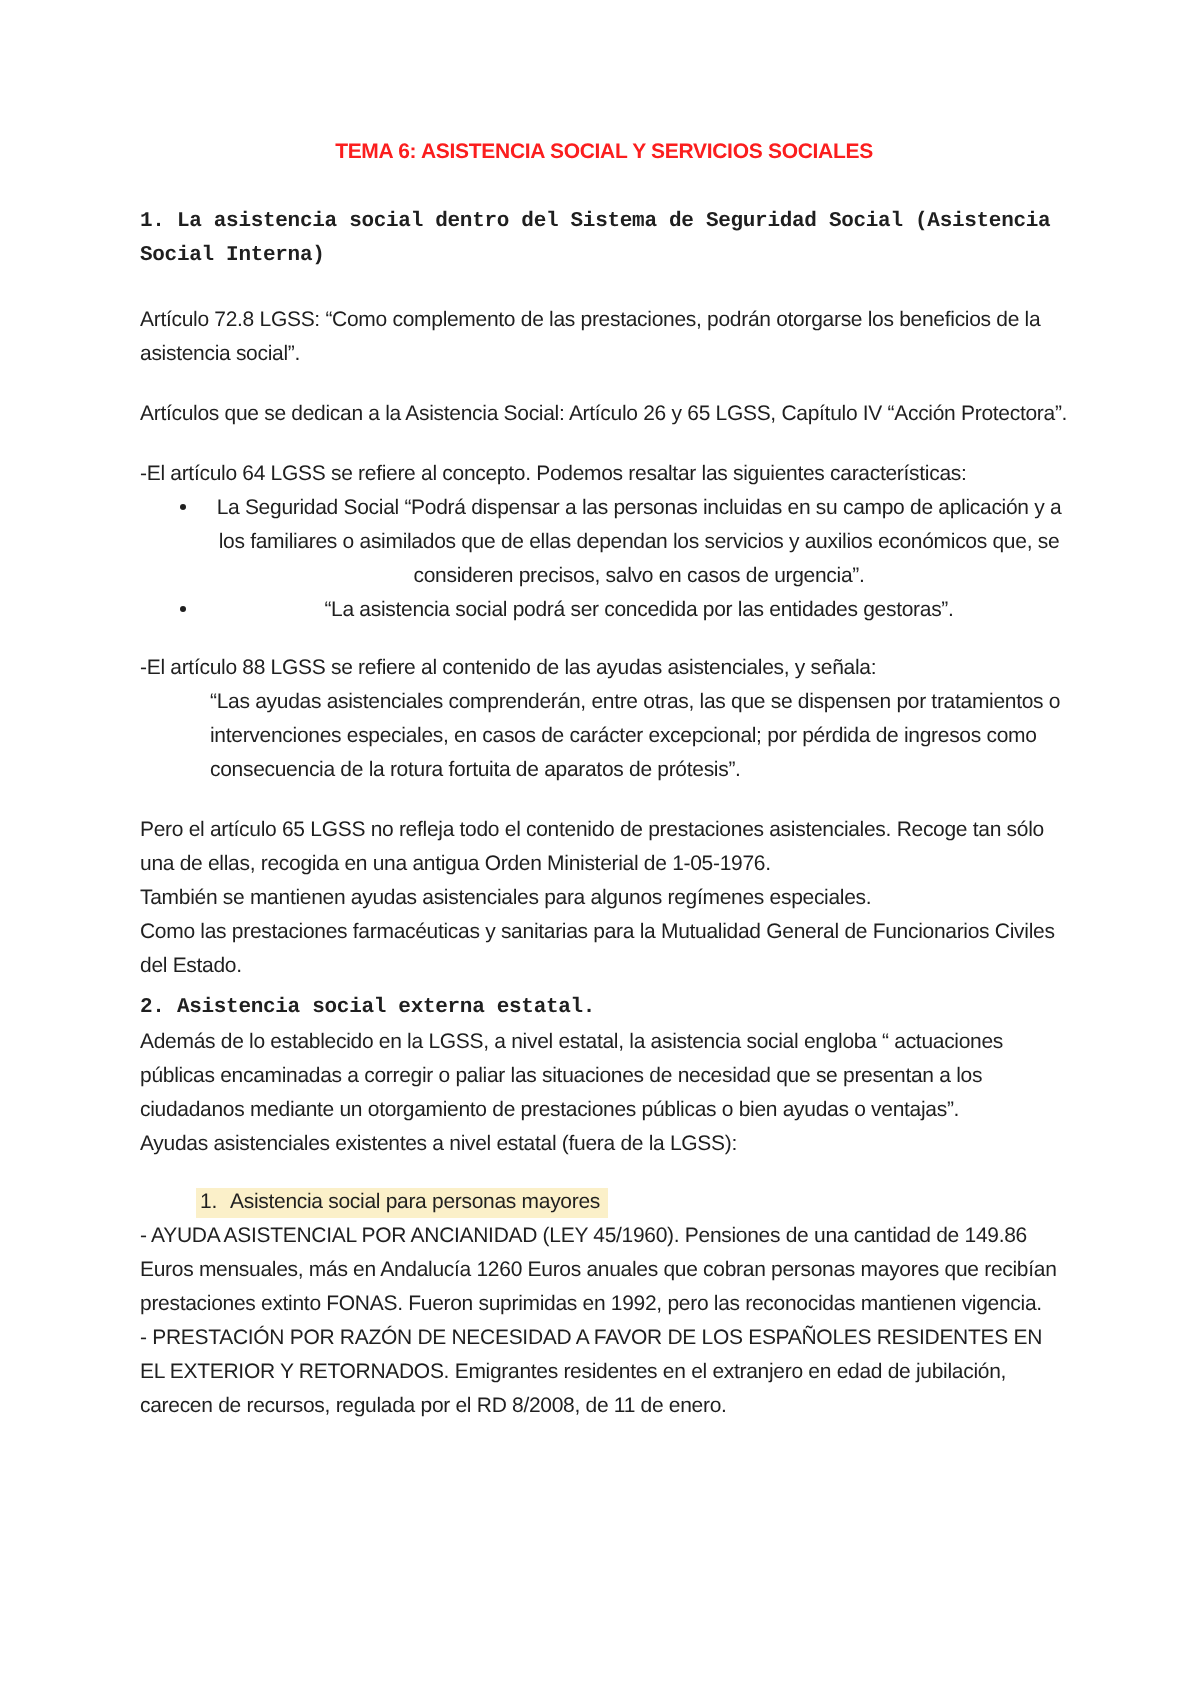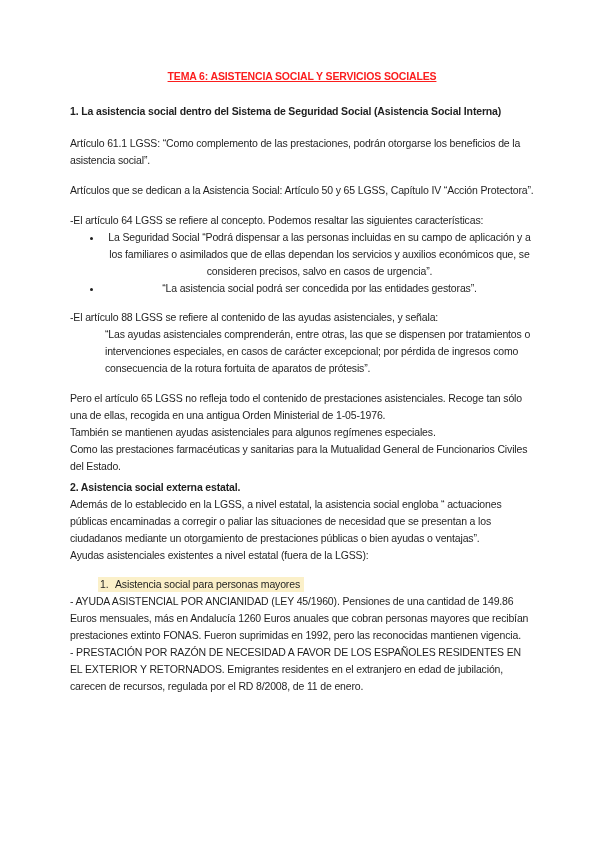--- a/index.html
+++ b/index.html
@@ -15,24 +15,23 @@
     font-size: 10.5px;
     letter-spacing: -0.15px;
     line-height: 17px;
     color: var(--text-color, #1f1f1f);
     overflow: hidden;
   }
   .doc-title {
     text-align: center;
     font-weight: bold;
     color: var(--title-color, #fb1e1e);
-    text-decoration: underline;
     margin-bottom: 18px;
   }
-  .sec-heading { font-weight: bold; }
+  .sec-heading { font-weight: bold; font-family: Liberation Mono, monospace; }
   .mb-15 { margin-bottom: 15px; }
   .mb-13 { margin-bottom: 13px; }
   .mb-11 { margin-bottom: 11px; }
   .mb-4  { margin-bottom: 4px; }
   ul.bullet-list {
     margin: 0 0 12px 0;
     padding-left: 33px;
     text-align: center;
   }
   ul.bullet-list li {
@@ -52,23 +51,23 @@
 </style>
 </head>
 <body>
 
 <div class="page">
 
   <div class="doc-title">TEMA 6: ASISTENCIA SOCIAL Y SERVICIOS SOCIALES</div>
 
   <div class="sec-heading mb-15">1. La asistencia social dentro del Sistema de Seguridad Social (Asistencia Social Interna)</div>
 
-  <p class="mb-13">Artículo 61.1 LGSS: “Como complemento de las prestaciones, podrán otorgarse los beneficios de la asistencia social”.</p>
+  <p class="mb-13">Artículo 72.8 LGSS: “Como complemento de las prestaciones, podrán otorgarse los beneficios de la asistencia social”.</p>
 
-  <p class="mb-13">Artículos que se dedican a la Asistencia Social: Artículo 50 y 65 LGSS, Capítulo IV “Acción Protectora”.</p>
+  <p class="mb-13">Artículos que se dedican a la Asistencia Social: Artículo 26 y 65 LGSS, Capítulo IV “Acción Protectora”.</p>
 
   <p>-El artículo 64 LGSS se refiere al concepto. Podemos resaltar las siguientes características:</p>
 
   <ul class="bullet-list">
     <li>La Seguridad Social “Podrá dispensar a las personas incluidas en su campo de aplicación y a los familiares o asimilados que de ellas dependan los servicios y auxilios económicos que, se consideren precisos, salvo en casos de urgencia”.</li>
     <li>“La asistencia social podrá ser concedida por las entidades gestoras”.</li>
   </ul>
 
   <p>-El artículo 88 LGSS se refiere al contenido de las ayudas asistenciales, y señala:</p>
 

